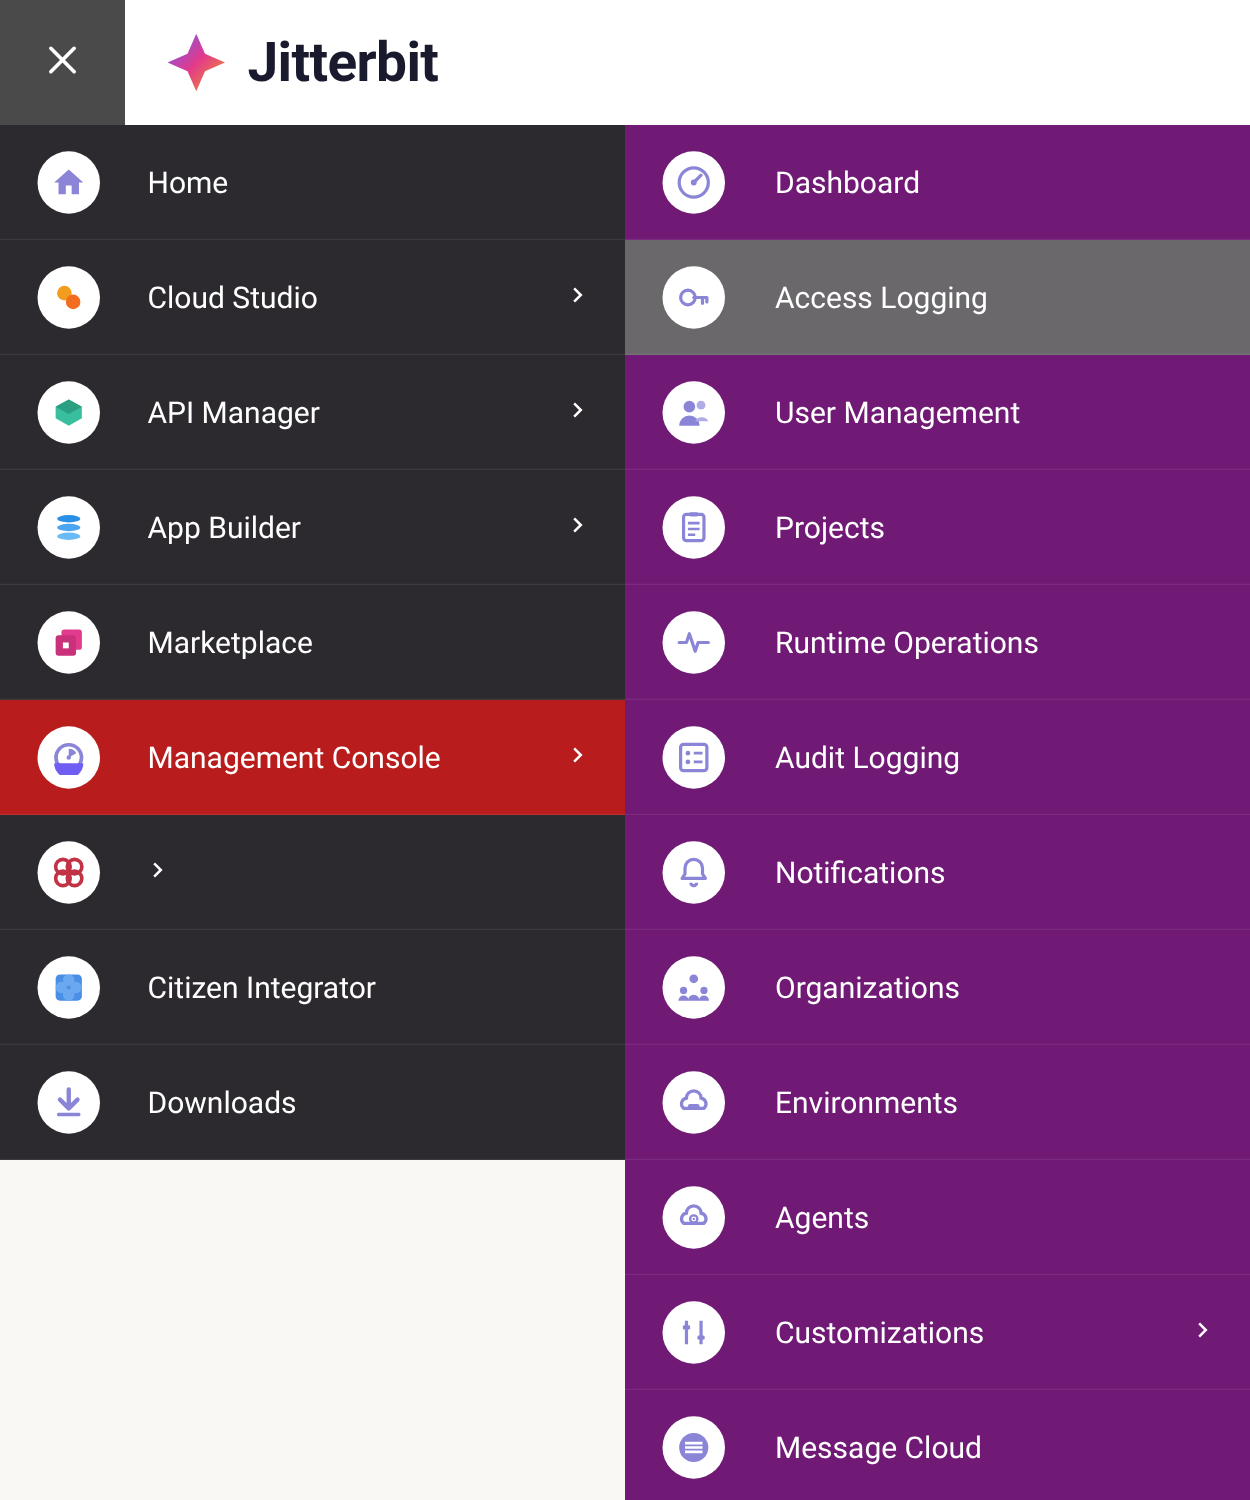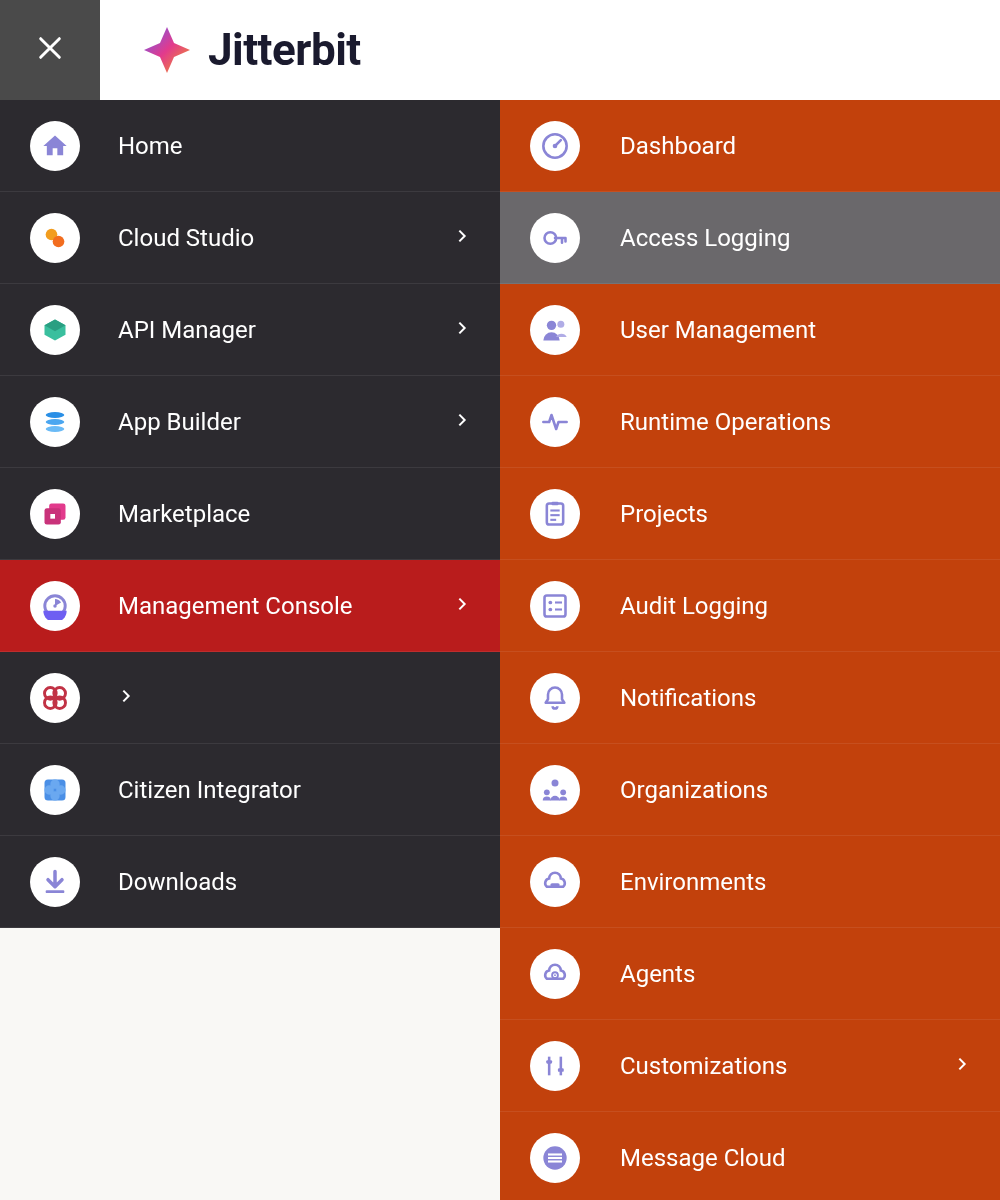--- a/index.html
+++ b/index.html
@@ -21,40 +21,40 @@
     background: #4a4a4a;
     display: flex;
     align-items: center;
     justify-content: center;
     cursor: pointer;
   }
   .close-btn svg { width: 28px; height: 28px; }
   .logo-area {
     display: flex;
     align-items: center;
-    padding-left: 42px;
+    padding-left: 32px;
     gap: 16px;
   }
   .logo-mark svg { width: 50px; height: 50px; display:block; }
   .logo-text {
     font-size: 44px;
     font-weight: 700;
     color: #1a1a2e;
     letter-spacing: -0.5px;
   }
   .columns {
     display: flex;
     width: 1000px;
   }
   .col {
     width: 500px;
   }
   .col-left .nav-item { background: #2c2a2f; gap: 38px; }
   .col-left .nav-item.active { background: #b91c1c; }
-  .col-right .nav-item { background: #c2410c; }
+  .col-right .nav-item { background: #701a75; }
   .col-right .nav-item.highlight { background: #6a686b; }
   .nav-item {
     height: 92px;
     display: flex;
     align-items: center;
     padding: 0 30px;
     border-bottom: 1px solid rgba(255,255,255,0.08);
     cursor: pointer;
     gap: 40px;
   }
@@ -254,37 +254,37 @@
           <circle cx="17" cy="7" r="3" fill="#b0ace6"></circle>
           <path d="M13 18 a5 5 0 0 1 9 0 Z" fill="#b0ace6"></path>
         </svg>
       </span>
       <span class="nav-label">User Management</span>
     </div>
 
     <div class="nav-item">
       <span class="icon-circle">
         <svg viewBox="0 0 24 24">
-          <path d="M2 12 H7 L9 6 L13 18 L15 12 H22" fill="none" stroke="#8a85d6" stroke-width="2.2" stroke-linecap="round" stroke-linejoin="round"></path>
-        </svg>
-      </span>
-      <span class="nav-label">Runtime Operations</span>
-    </div>
-
-    <div class="nav-item">
-      <span class="icon-circle">
-        <svg viewBox="0 0 24 24">
           <rect x="5" y="3" width="14" height="18" rx="2" fill="none" stroke="#8a85d6" stroke-width="2.2"></rect>
           <rect x="9" y="1.5" width="6" height="3" rx="1" fill="#8a85d6"></rect>
           <line x1="8" y1="9" x2="16" y2="9" stroke="#8a85d6" stroke-width="1.8"></line>
           <line x1="8" y1="13" x2="16" y2="13" stroke="#8a85d6" stroke-width="1.8"></line>
           <line x1="8" y1="17" x2="13" y2="17" stroke="#8a85d6" stroke-width="1.8"></line>
         </svg>
       </span>
       <span class="nav-label">Projects</span>
+    </div>
+
+    <div class="nav-item">
+      <span class="icon-circle">
+        <svg viewBox="0 0 24 24">
+          <path d="M2 12 H7 L9 6 L13 18 L15 12 H22" fill="none" stroke="#8a85d6" stroke-width="2.2" stroke-linecap="round" stroke-linejoin="round"></path>
+        </svg>
+      </span>
+      <span class="nav-label">Runtime Operations</span>
     </div>
 
     <div class="nav-item">
       <span class="icon-circle">
         <svg viewBox="0 0 24 24">
           <rect x="3" y="3" width="18" height="18" rx="2" fill="none" stroke="#8a85d6" stroke-width="2.2"></rect>
           <circle cx="8" cy="9" r="1.6" fill="#8a85d6"></circle>
           <line x1="12" y1="9" x2="18" y2="9" stroke="#8a85d6" stroke-width="1.8"></line>
           <circle cx="8" cy="15" r="1.6" fill="#8a85d6"></circle>
           <line x1="12" y1="15" x2="18" y2="15" stroke="#8a85d6" stroke-width="1.8"></line>

